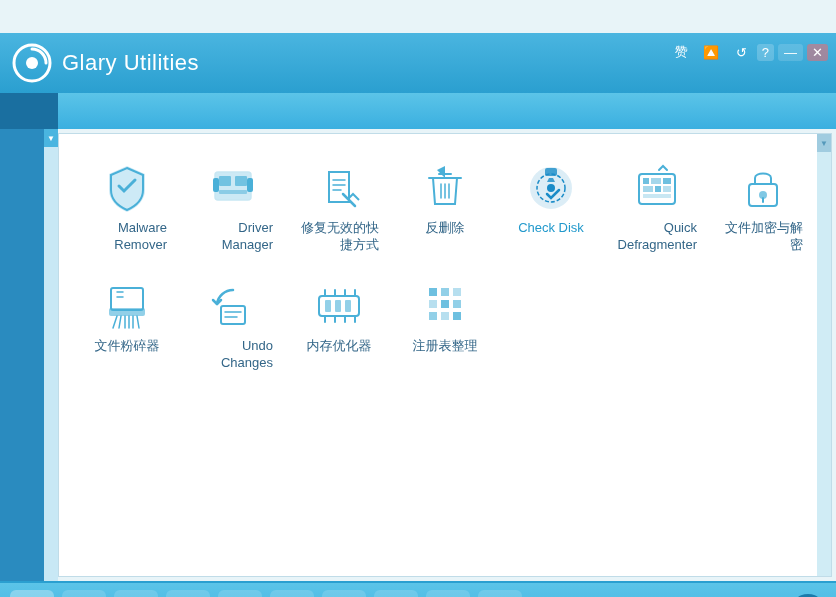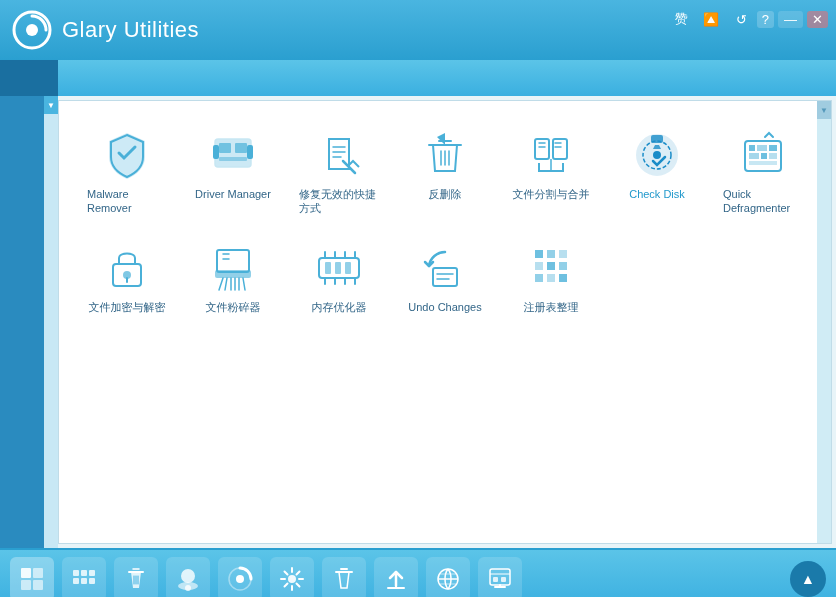--- a/index.html
+++ b/index.html
@@ -12,20 +12,21 @@
     }
 
     
     .titlebar {
       background: linear-gradient(180deg, #4ab5e0 0%, #2a9fd0 100%);
       height: 60px;
       display: flex;
       align-items: center;
       padding: 0 12px;
       position: relative;
+      margin-top: 33px;
     }
     .titlebar-logo {
       width: 40px;
       height: 40px;
       margin-right: 10px;
     }
     .titlebar-title {
       color: white;
       font-size: 22px;
       font-weight: 300;
@@ -148,23 +149,23 @@
     }
     .tool-icon {
       width: 52px;
       height: 52px;
       display: flex;
       align-items: center;
       justify-content: center;
       margin-bottom: 6px;
     }
     .tool-label {
-      font-size: 11px;
+      font-size: 13px;
       color: #336688;
-      text-align: left;
+      text-align: right;
       line-height: 1.3;
       max-width: 80px;
     }
     .tool-label.highlight {
       color: #2299cc;
       font-weight: 500;
     }
 
     
     .bottom-toolbar {
@@ -305,33 +306,20 @@
             <path d="M14 16 L38 16 L36 42 L16 42 Z" fill="none" stroke="#4ab0d8" stroke-width="2"></path>
             <path d="M10 16 L42 16" stroke="#4ab0d8" stroke-width="2" stroke-linecap="round"></path>
             <path d="M20 12 L32 12" stroke="#4ab0d8" stroke-width="2" stroke-linecap="round"></path>
             <path d="M22 22 L22 36 M26 22 L26 36 M30 22 L30 36" stroke="#4ab0d8" stroke-width="1.5" stroke-linecap="round"></path>
             <path d="M18 8 L26 4 L26 16 Z" fill="#4ab0d8"></path>
           </svg>
         </div>
         <span class="tool-label">反删除</span>
       </div>
 
-      <div class="tool-item">
-        <div class="tool-icon">
-          <svg viewBox="0 0 52 52" width="52" height="52">
-            <rect x="10" y="10" width="14" height="20" rx="2" fill="none" stroke="#4ab0d8" stroke-width="2"></rect>
-            <rect x="28" y="10" width="14" height="20" rx="2" fill="none" stroke="#4ab0d8" stroke-width="2"></rect>
-            <path d="M14 34 L14 42 L38 42 L38 34" stroke="#4ab0d8" stroke-width="2" fill="none"></path>
-            <path d="M26 30 L26 42" stroke="#4ab0d8" stroke-width="1.5"></path>
-            <path d="M14 14 L20 14 M14 18 L20 18" stroke="#4ab0d8" stroke-width="1.5" stroke-linecap="round"></path>
-            <path d="M30 14 L36 14 M30 18 L36 18" stroke="#4ab0d8" stroke-width="1.5" stroke-linecap="round"></path>
-          </svg>
-        </div>
-        <span class="tool-label">文件分割与合并</span>
-      </div>
 
       <div class="tool-item icon-highlight">
         <div class="tool-icon">
           <svg viewBox="0 0 52 52" width="52" height="52">
             <circle cx="26" cy="26" r="20" fill="#1a8cc8" opacity="0.15" stroke="#1a8cc8" stroke-width="2"></circle>
             <circle cx="26" cy="26" r="14" fill="none" stroke="#1a8cc8" stroke-width="1.5" stroke-dasharray="4 2"></circle>
             <circle cx="26" cy="26" r="4" fill="#1a8cc8"></circle>
             <rect x="20" y="6" width="12" height="8" rx="2" fill="#1a8cc8" opacity="0.8"></rect>
             <path d="M24 16 L22 20 L30 20 L28 16" fill="#1a8cc8" opacity="0.8"></path>
             <path d="M22 32 L26 36 L34 28" stroke="#1a8cc8" stroke-width="2.5" fill="none" stroke-linecap="round"></path>
@@ -378,41 +366,41 @@
             <path d="M16 12 L22 12 M16 17 L22 17" stroke="#4ab0d8" stroke-width="1.5" stroke-linecap="round"></path>
           </svg>
         </div>
         <span class="tool-label">文件粉碎器</span>
       </div>
 
 
       <div class="tool-item">
         <div class="tool-icon">
           <svg viewBox="0 0 52 52" width="52" height="52">
+            <path d="M26 10 C18 10 11 16 10 24" stroke="#4ab0d8" stroke-width="2.5" fill="none" stroke-linecap="round"></path>
+            <path d="M6 20 L10 24 L14 20" stroke="#4ab0d8" stroke-width="2.5" fill="none" stroke-linecap="round" stroke-linejoin="round"></path>
+            <rect x="14" y="26" width="24" height="18" rx="2" fill="none" stroke="#4ab0d8" stroke-width="2"></rect>
+            <path d="M18 32 L34 32 M18 37 L30 37" stroke="#4ab0d8" stroke-width="1.5" stroke-linecap="round"></path>
+          </svg>
+        </div>
+        <span class="tool-label">Undo Changes</span>
+      </div>
+
+      <div class="tool-item">
+        <div class="tool-icon">
+          <svg viewBox="0 0 52 52" width="52" height="52">
             <rect x="6" y="16" width="40" height="20" rx="3" fill="none" stroke="#4ab0d8" stroke-width="2"></rect>
             <rect x="12" y="20" width="6" height="12" rx="1" fill="#4ab0d8" opacity="0.6"></rect>
             <rect x="22" y="20" width="6" height="12" rx="1" fill="#4ab0d8" opacity="0.6"></rect>
             <rect x="32" y="20" width="6" height="12" rx="1" fill="#4ab0d8" opacity="0.6"></rect>
             <path d="M12 36 L12 42 M22 36 L22 42 M32 36 L32 42 M42 36 L42 42" stroke="#4ab0d8" stroke-width="2" stroke-linecap="round"></path>
             <path d="M12 10 L12 16 M22 10 L22 16 M32 10 L32 16 M42 10 L42 16" stroke="#4ab0d8" stroke-width="2" stroke-linecap="round"></path>
           </svg>
         </div>
         <span class="tool-label">内存优化器</span>
-      </div>
-
-      <div class="tool-item">
-        <div class="tool-icon">
-          <svg viewBox="0 0 52 52" width="52" height="52">
-            <path d="M26 10 C18 10 11 16 10 24" stroke="#4ab0d8" stroke-width="2.5" fill="none" stroke-linecap="round"></path>
-            <path d="M6 20 L10 24 L14 20" stroke="#4ab0d8" stroke-width="2.5" fill="none" stroke-linecap="round" stroke-linejoin="round"></path>
-            <rect x="14" y="26" width="24" height="18" rx="2" fill="none" stroke="#4ab0d8" stroke-width="2"></rect>
-            <path d="M18 32 L34 32 M18 37 L30 37" stroke="#4ab0d8" stroke-width="1.5" stroke-linecap="round"></path>
-          </svg>
-        </div>
-        <span class="tool-label">Undo Changes</span>
       </div>
 
       <div class="tool-item">
         <div class="tool-icon">
           <svg viewBox="0 0 52 52" width="52" height="52">
             <rect x="10" y="8" width="8" height="8" fill="#4ab0d8" opacity="0.8"></rect>
             <rect x="22" y="8" width="8" height="8" fill="#4ab0d8" opacity="0.6"></rect>
             <rect x="34" y="8" width="8" height="8" fill="#4ab0d8" opacity="0.4"></rect>
             <rect x="10" y="20" width="8" height="8" fill="#4ab0d8" opacity="0.4"></rect>
             <rect x="22" y="20" width="8" height="8" fill="#4ab0d8" opacity="0.8"></rect>

